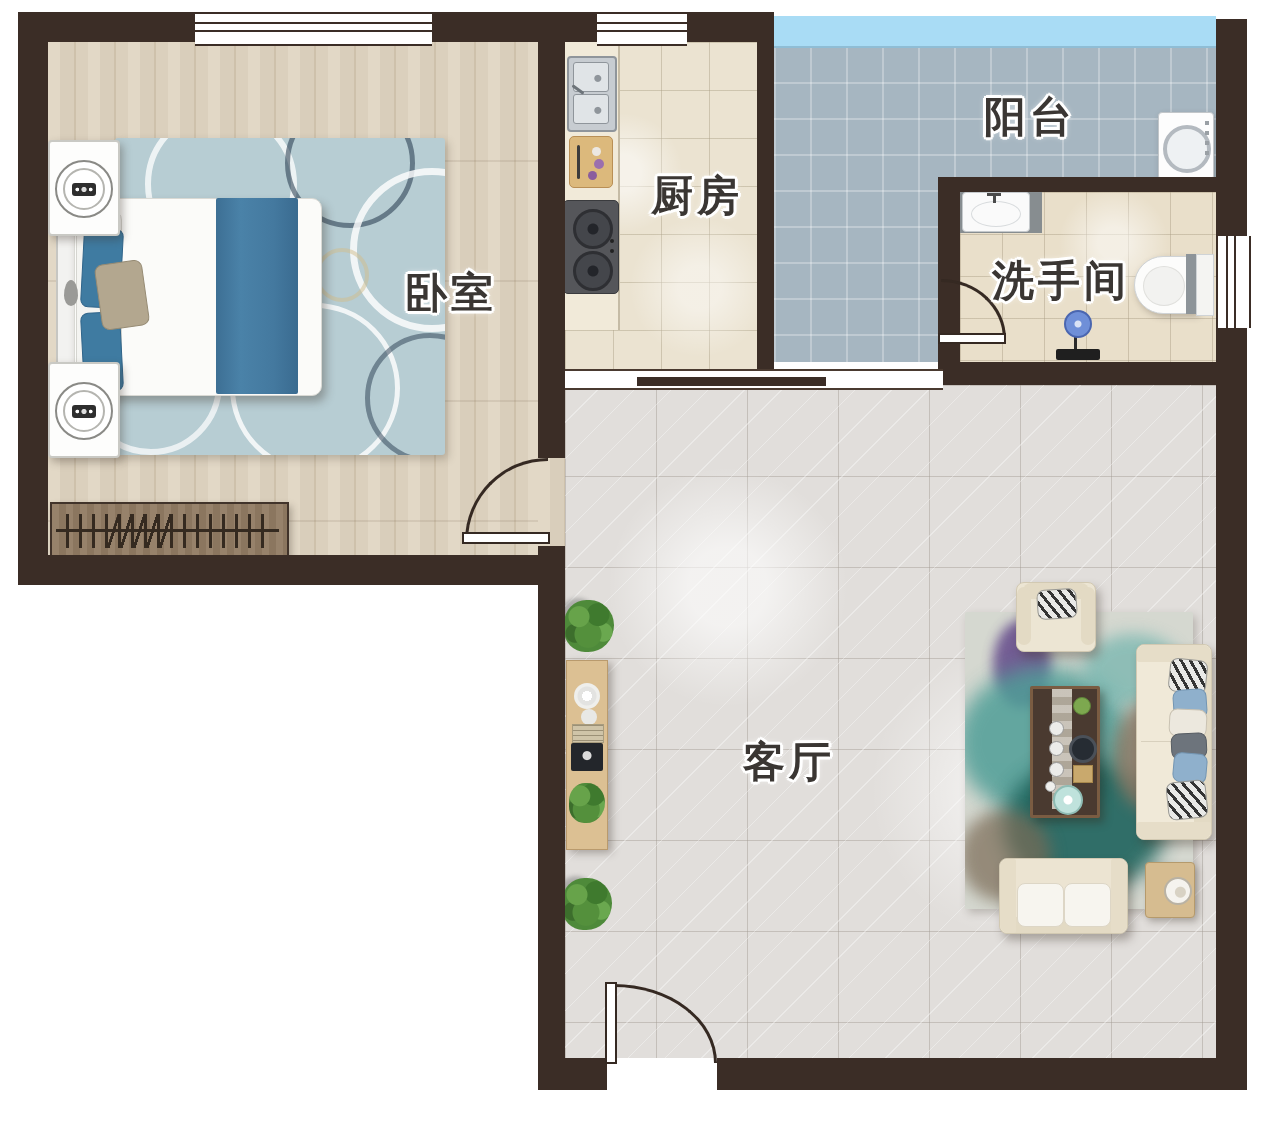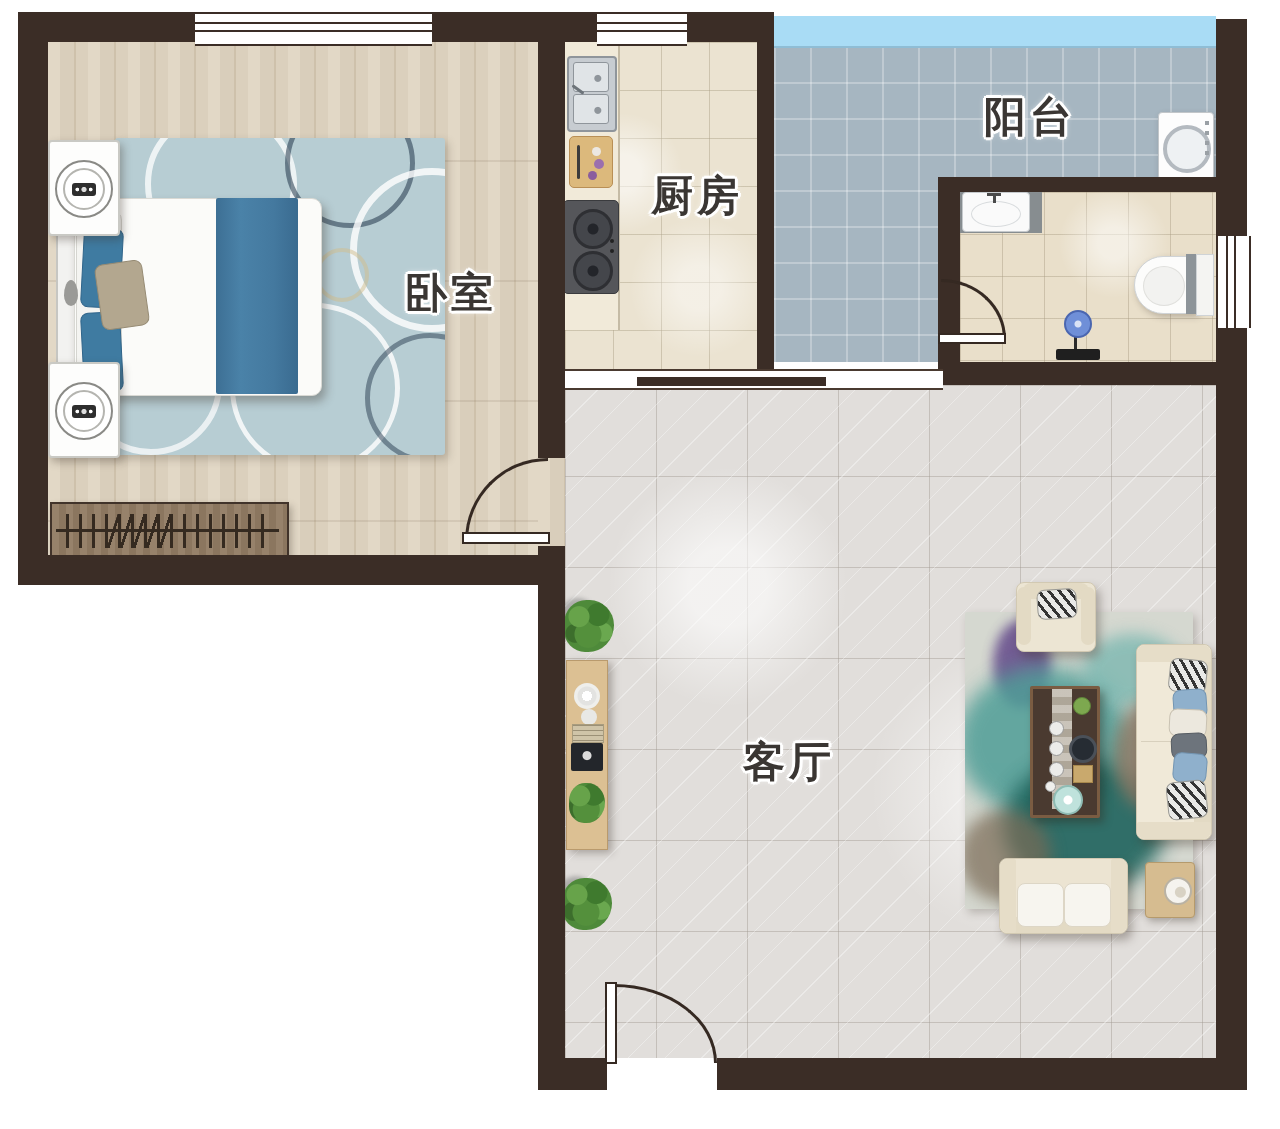--- a/index.html
+++ b/index.html
@@ -249,15 +249,16 @@
 
   <div class="arc-tr" style="left:941px;top:279px;width:62px;height:57px;"></div>
   <div class="door-leaf" style="left:938px;top:333px;width:64px;height:7px;"></div>
 
   <div class="arc-tr" style="left:614px;top:984px;width:100px;height:76px;"></div>
   <div class="door-leaf" style="left:605px;top:982px;width:8px;height:78px;"></div>
 
   <div class="room-label" style="left:451px;top:293px;">卧室</div>
   <div class="room-label" style="left:697px;top:196px;">厨房</div>
   <div class="room-label" style="left:1030px;top:117px;">阳台</div>
+  <div class="room-label" style="left:1061px;top:281px;">洗手间</div>
   <div class="room-label" style="left:789px;top:762px;">客厅</div>
 
 </div>
 
 </body></html>

